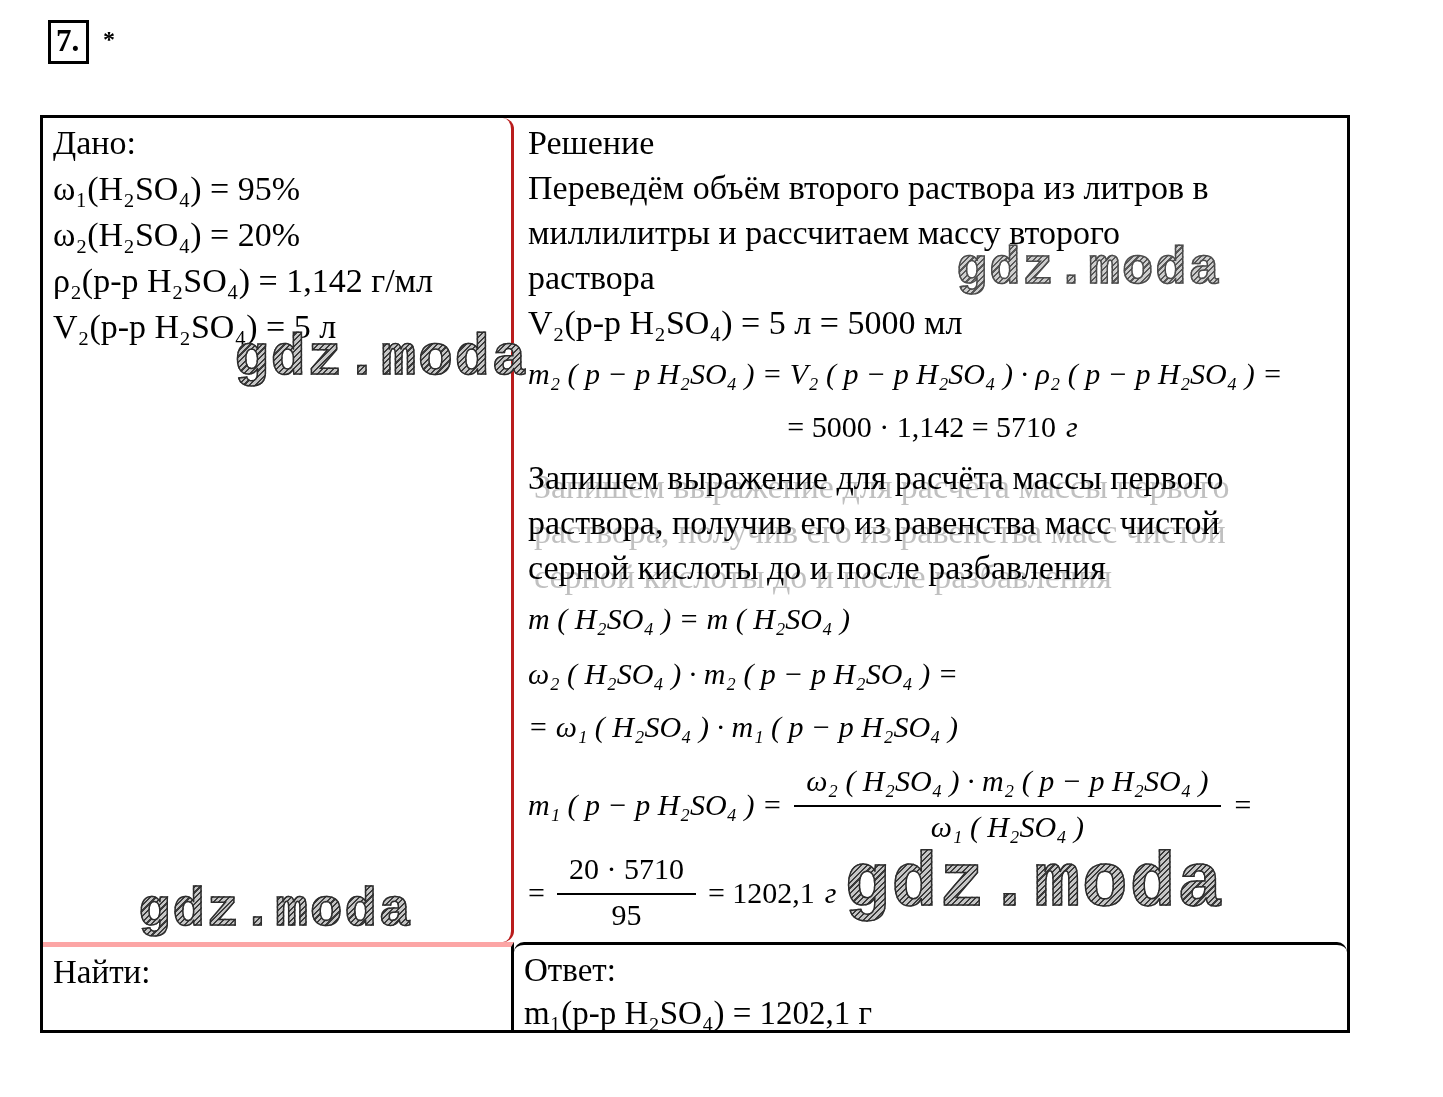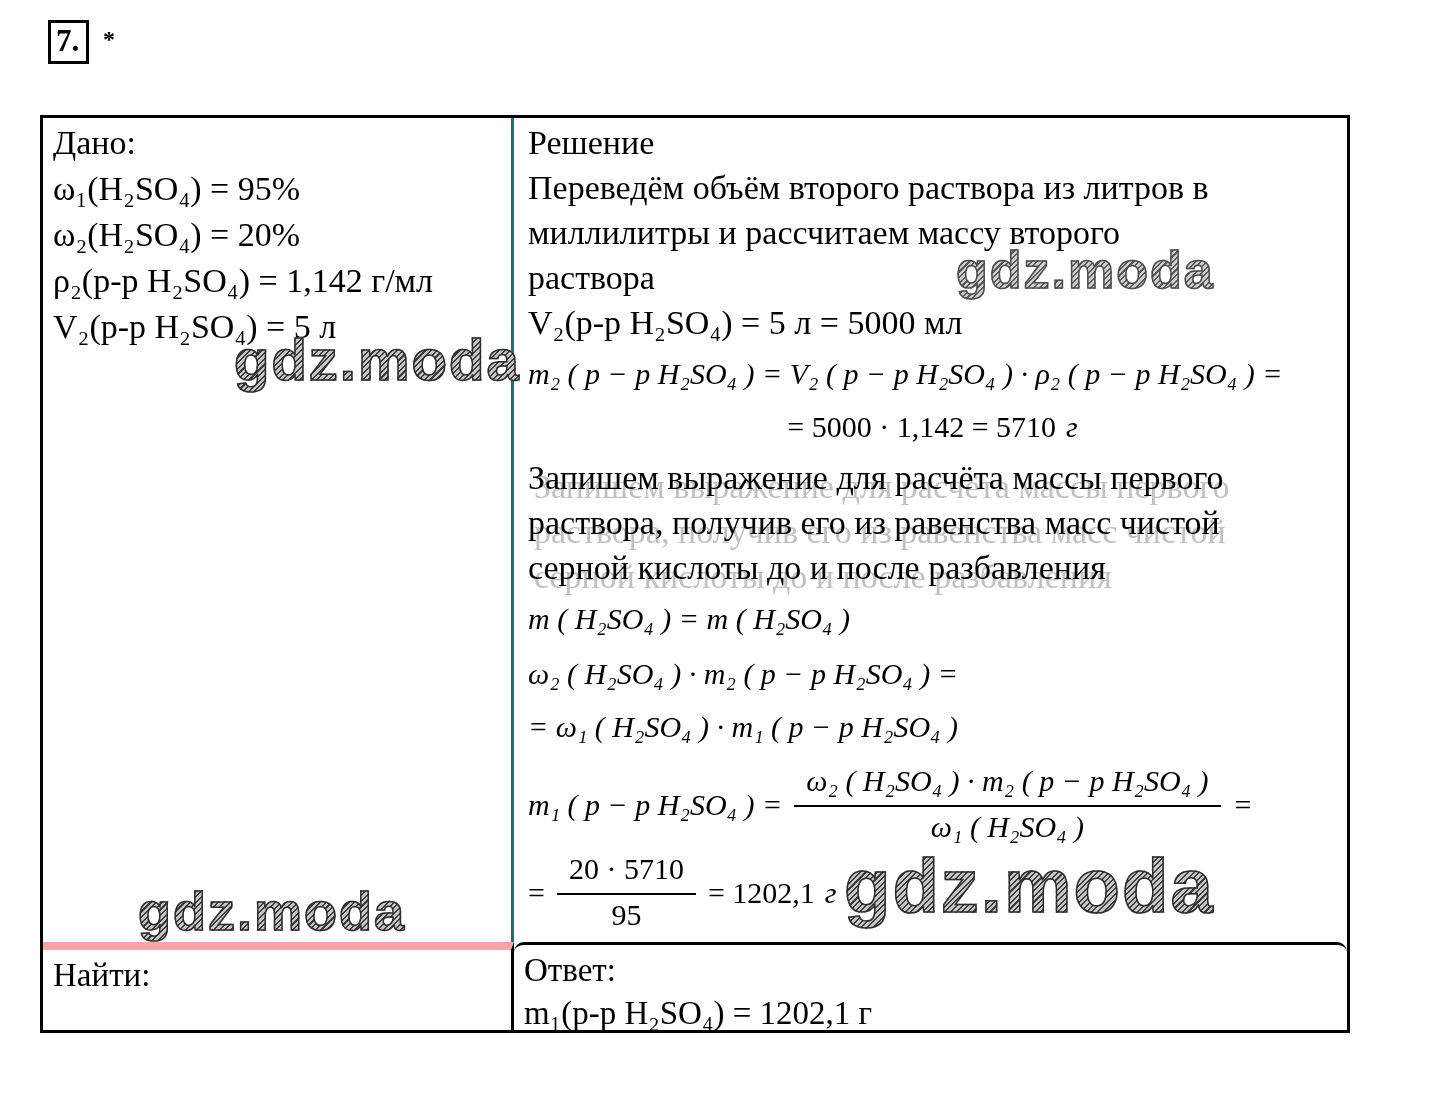--- a/index.html
+++ b/index.html
@@ -14,23 +14,23 @@
     font-size:31px; font-weight:bold; line-height:36px;
   }
   .asterisk { position:absolute; left:103px; top:26px; font-size:24px; font-weight:bold; }
 
   .doc-table {
     position:absolute; left:40px; top:115px; width:1310px; height:918px;
     border:3px solid #000; box-sizing:border-box;
     display:grid; grid-template-columns:471px 1fr; grid-template-rows:1fr 88px;
   }
   .cell { box-sizing:border-box; padding:2px 10px; font-size:34px; overflow:hidden; }
-  .given-cell  { border-right:3px solid #0f766e; line-height:46px; }
+  .given-cell  { border-right:3px solid #b91c1c; line-height:46px;border-radius:11px; }
   .solution-cell { padding-left:14px; line-height:45px; }
-  .find-cell   { border-right:3px solid #000; border-top:8px solid #fca5a5; line-height:43px; padding-top:4px; font-size:33px; }
+  .find-cell   { border-right:3px solid #000; border-top:5px solid #fca5a5; line-height:43px; padding-top:4px; font-size:33px; }
   .answer-cell { border-top:3px solid #000; line-height:43px; padding-top:4px; font-size:33px;border-radius:10px; }
 
   .math { font-style:italic; font-size:30px; white-space:nowrap; }
   .mathnum { font-style:normal; font-size:30px; white-space:nowrap;text-align:center; }
   .unit { font-style:italic; margin-left:10px; }
   .math-row { display:flex; align-items:center; }
   .frac { display:inline-flex; flex-direction:column; align-items:center; margin:0 12px; line-height:40px; }
   .frac .num { padding:0 12px 4px; border-bottom:2px solid #000; }
   .frac .den { padding-top:0; }
 
@@ -39,21 +39,21 @@
   .para-wrap    { position:relative; margin-top:6px; line-height:45px;font-family:Liberation Serif, serif; }
   .ghost        { position:absolute; left:6px; top:9px; color:#8d8d8d; opacity:.55; }
   .fg           { position:relative; }
   .eq-mass      { margin-top:6px; }
   .eq-w2        { margin-top:10px; }
   .eq-w1        { margin-top:8px; }
   .eq-frac      { margin-top:12px; }
   .eq-calc      { margin-top:2px; }
 
   .wm {
-    position:absolute; font-family:Liberation Sans, sans-serif;
+    position:absolute; font-family:Liberation Mono, monospace;
     font-weight:700; letter-spacing:2px; white-space:nowrap;
     color:transparent;
     background-image:repeating-linear-gradient(135deg,#3b3b3b 0 1.5px,#c6c6c6 1.5px 4px);
     -webkit-background-clip:text; background-clip:text;
     -webkit-text-stroke:1.5px #2d2d2d;
     pointer-events:none;
   }
   .wm-left-mid   { left:234px; top:326px; font-size:58px; }
   .wm-right-top  { left:956px; top:240px; font-size:52px; opacity:.85; }
   .wm-right-big  { left:844px; top:842px; font-size:76px; }

